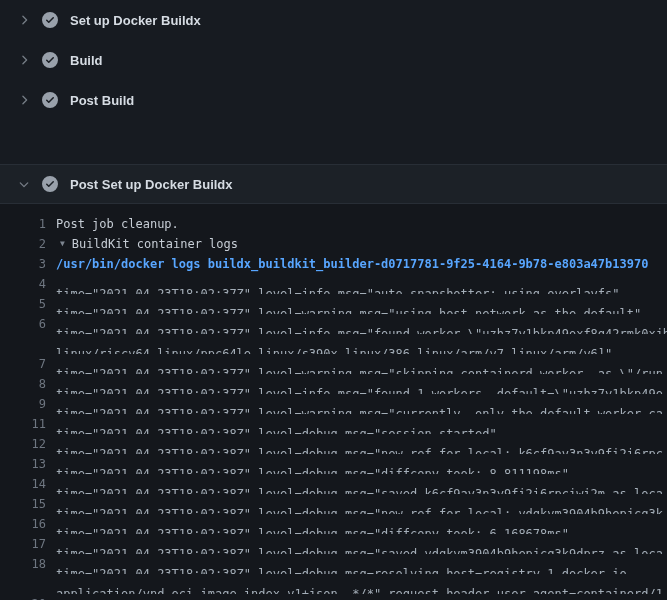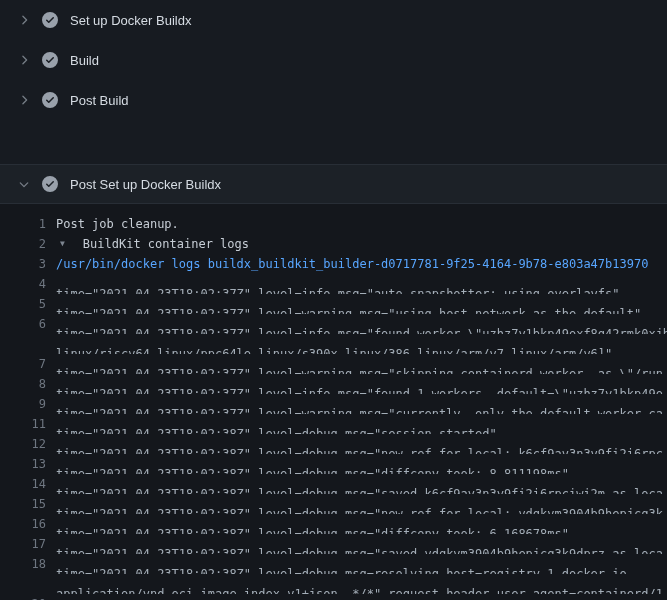--- a/index.html
+++ b/index.html
@@ -2,21 +2,21 @@
 <html><head>
 <meta charset="utf-8">
 <style>
   html,body{margin:0;padding:0;}
   body{
     width:667px;height:600px;overflow:hidden;
     background:#15181d;
     font-family:"Liberation Sans", sans-serif;
   }
   .viewer{width:667px;height:600px;overflow:hidden;display:flex;flex-direction:column;}
-  .steps{background:#171b21;}
+  .steps{background:#171b21;font-weight:bold;}
   .step{
     display:flex;align-items:center;height:40px;padding:0 16px;
     cursor:pointer;box-sizing:border-box;
   }
   .step .chev{width:16px;height:16px;display:flex;align-items:center;justify-content:center;margin-right:10px;flex:0 0 16px;}
   .step .check{width:16px;height:16px;display:flex;align-items:center;justify-content:center;margin-right:12px;flex:0 0 16px;}
   .step .slabel{color:#d6dce3;font-size:13px;}
   .step.expanded{
     background:#1c2127;
     border-top:1px solid #282e36;
@@ -27,23 +27,23 @@
     flex:1;background:#14171c;overflow:hidden;
     padding-top:10px;
     font-family:"DejaVu Sans Mono","Liberation Mono",monospace;
     font-size:12px;
   }
   .log-row{display:flex;height:20px;line-height:20px;white-space:pre;overflow:hidden;}
   .ln{flex:0 0 46px;text-align:right;color:#6e7681;text-decoration:none;cursor:pointer;}
   .lt{margin-left:10px;color:#a4aeb8;}
   .lt.plain{color:#c6cdd5;}
   .lt.group{color:#c6cdd5;}
-  .lt.command{color:#58a6ff;font-weight:normal;}
+  .lt.command{color:#58a6ff;font-weight:bold;}
   .garrow{margin-left:14px;margin-right:7px;font-size:8px;color:#7d8590;align-self:center;cursor:pointer;}
-  .garrow + .lt{margin-left:11px;text-align:right;}
+  .garrow + .lt{margin-left:0;text-align:right;}
 </style>
 </head>
 <body>
 
 <div class="viewer">
   <div class="steps">
 
     <div class="step">
       <span class="chev">
         <svg width="14" height="14" viewBox="0 0 16 16">

